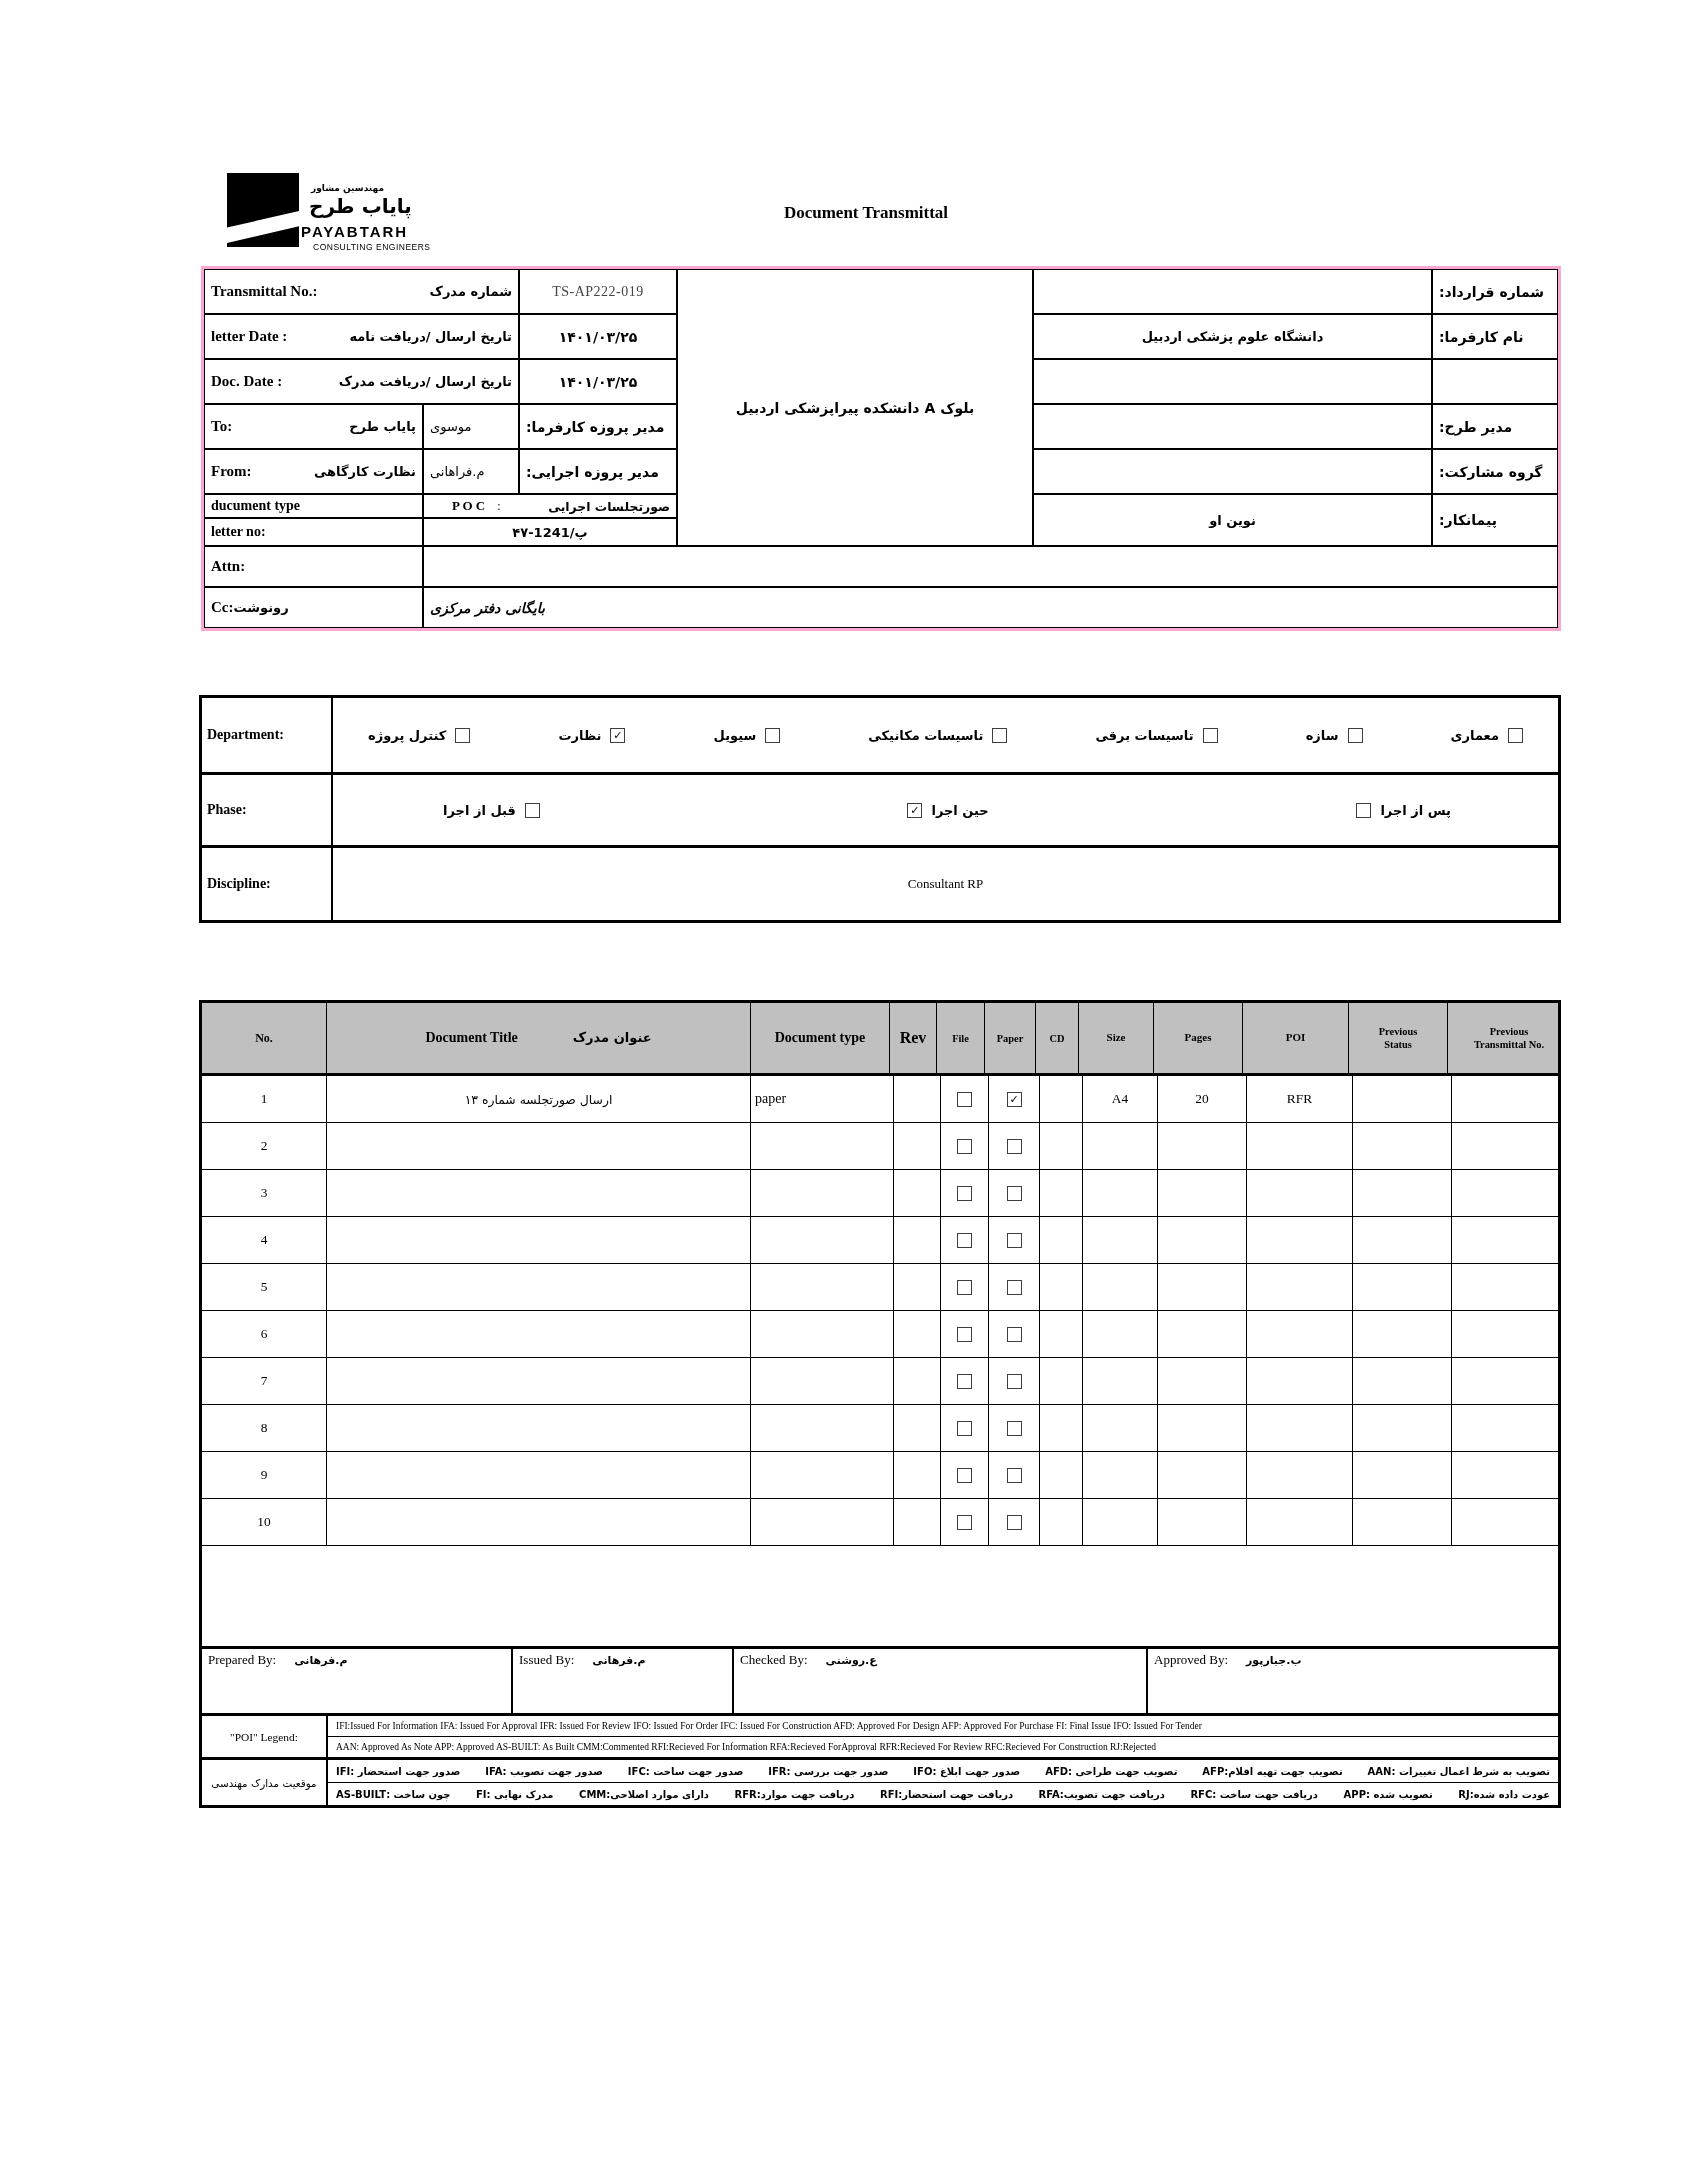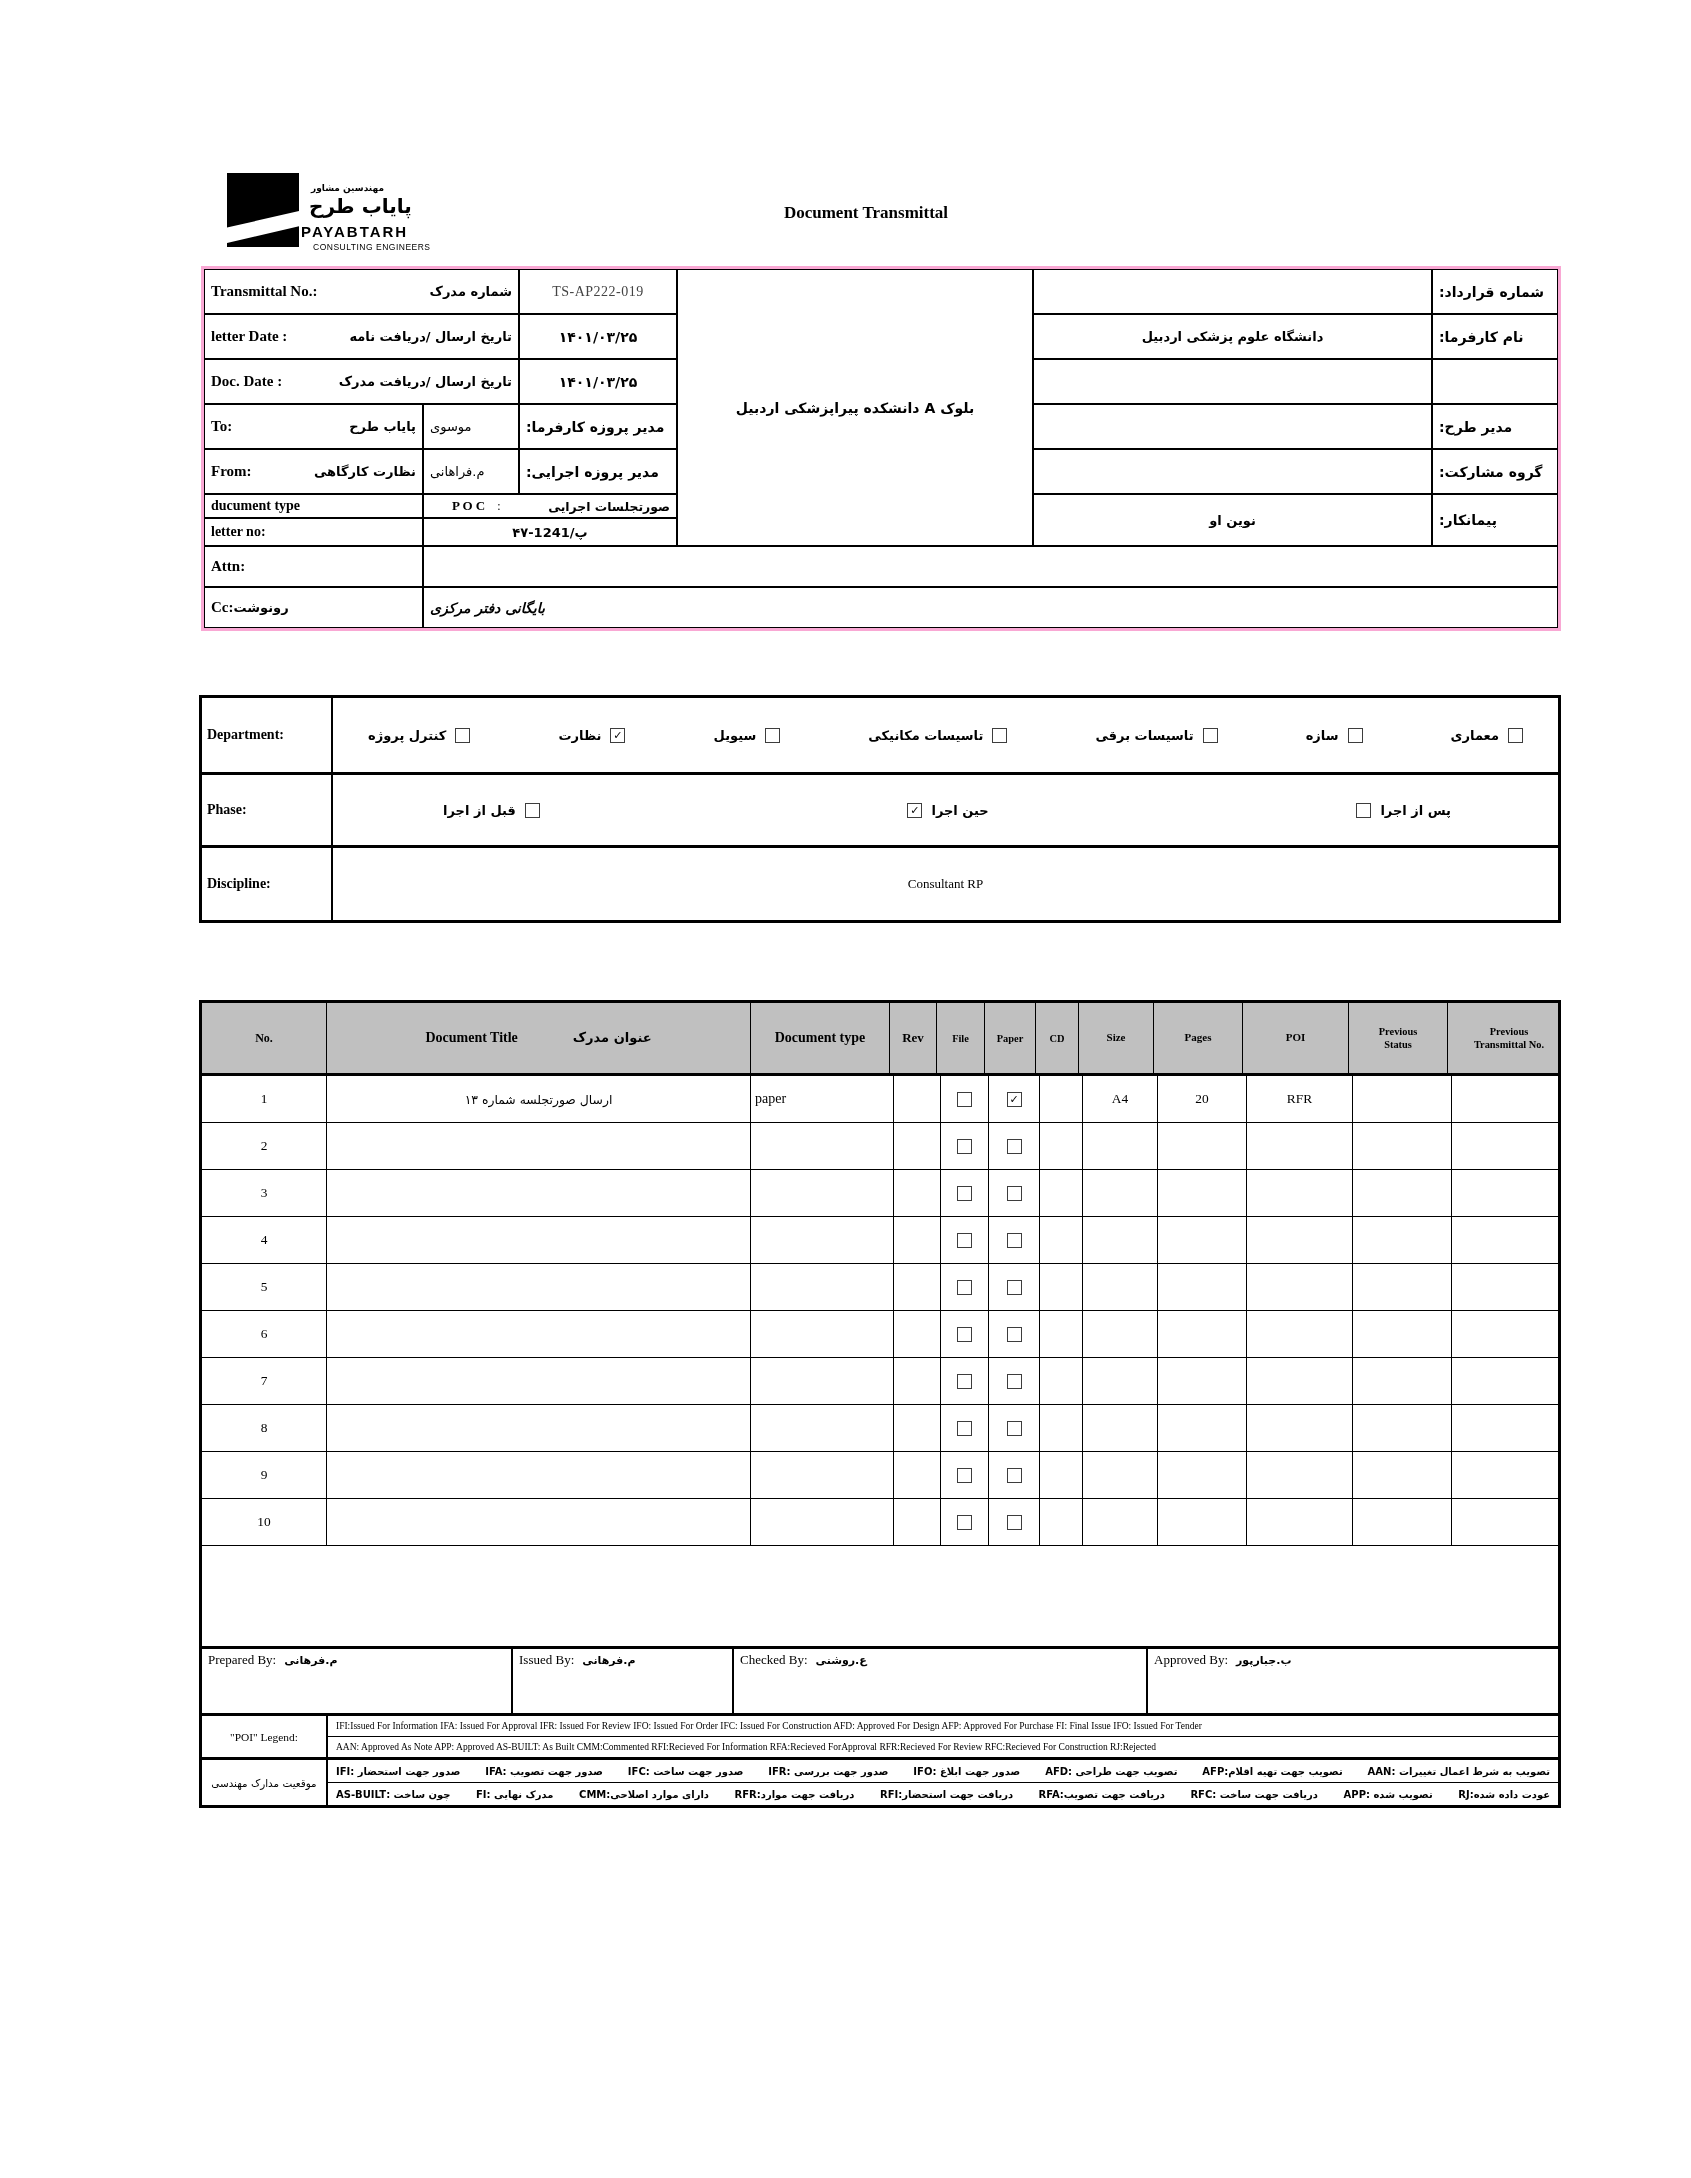--- a/index.html
+++ b/index.html
@@ -62,21 +62,21 @@
   .dc{border-right:1px solid #000;display:flex;align-items:center;font-size:13.4px;overflow:hidden;}
   .w0{width:124px;min-width:124px;}  .w1{width:423px;min-width:423px;}
   .w2{width:138px;min-width:138px;padding-left:4px;font-size:14px;}
   .w3{width:46px;min-width:46px;}   .w4{width:47px;min-width:47px;}
   .w5{width:50px;min-width:50px;}   .w6{width:42px;min-width:42px;}
   .w7{width:74px;min-width:74px;}   .w8{width:88px;min-width:88px;}
   .w9{width:105px;min-width:105px;} .w10{width:98px;min-width:98px;}
   .w11{width:122px;min-width:122px;border-right:none;}
   .bigempty{height:100px;border-bottom:3px solid #000;}
   .sigrow{display:flex;height:64px;border-bottom:3px solid #000;}
-  .sig{border-right:2px solid #000;padding:3px 6px;font-size:13px;display:flex;align-items:flex-start;gap:8px;}
+  .sig{border-right:2px solid #000;padding:3px 6px;font-size:13px;display:flex;align-items:flex-start;gap:18px;}
   .sig:last-child{border-right:none;}
   .signame{font-size:11px;font-weight:bold;padding-top:2px;}
   .s0{width:297px;min-width:297px;} .s1{width:207px;min-width:207px;}
   .s2{width:400px;min-width:400px;} .s3{flex:1;}
   .legrow{display:flex;border-bottom:3px solid #000;}
   .legrow:last-child{border-bottom:none;}
   .leglabel{width:124px;min-width:124px;border-right:2px solid #000;display:flex;align-items:center;
             justify-content:center;font-size:11.4px;text-align:center;}
   .leglines{flex:1;display:flex;flex-direction:column;}
   .legline{height:20px;display:flex;align-items:center;padding:0 8px;font-size:9.5px;
@@ -255,21 +255,21 @@
   </div>
 
   <div class="doct">
     <div class="hrow">
       <div class="hcell w0">No.</div>
       <div class="hcell w1 titlehead">
         <span>Document Title</span>
         <span class="fa" dir="rtl" style="font-size:13px;">عنوان مدرک</span>
       </div>
       <div class="hcell w2" style="padding-left:0;">Document type</div>
-      <div class="hcell w3" style="font-size:13px;">Rev</div>
+      <div class="hcell w3" style="font-size:16px;">Rev</div>
       <div class="hcell w4" style="font-size:10.4px;">File</div>
       <div class="hcell w5" style="font-size:10.4px;">Paper</div>
       <div class="hcell w6" style="font-size:10.4px;">CD</div>
       <div class="hcell w7" style="font-size:11px;">Size</div>
       <div class="hcell w8" style="font-size:11px;">Pages</div>
       <div class="hcell w9" style="font-size:11px;">POI</div>
       <div class="hcell w10" style="font-size:10.4px;">
         <span>Previous</span>
           <span>Status</span>
       </div>

